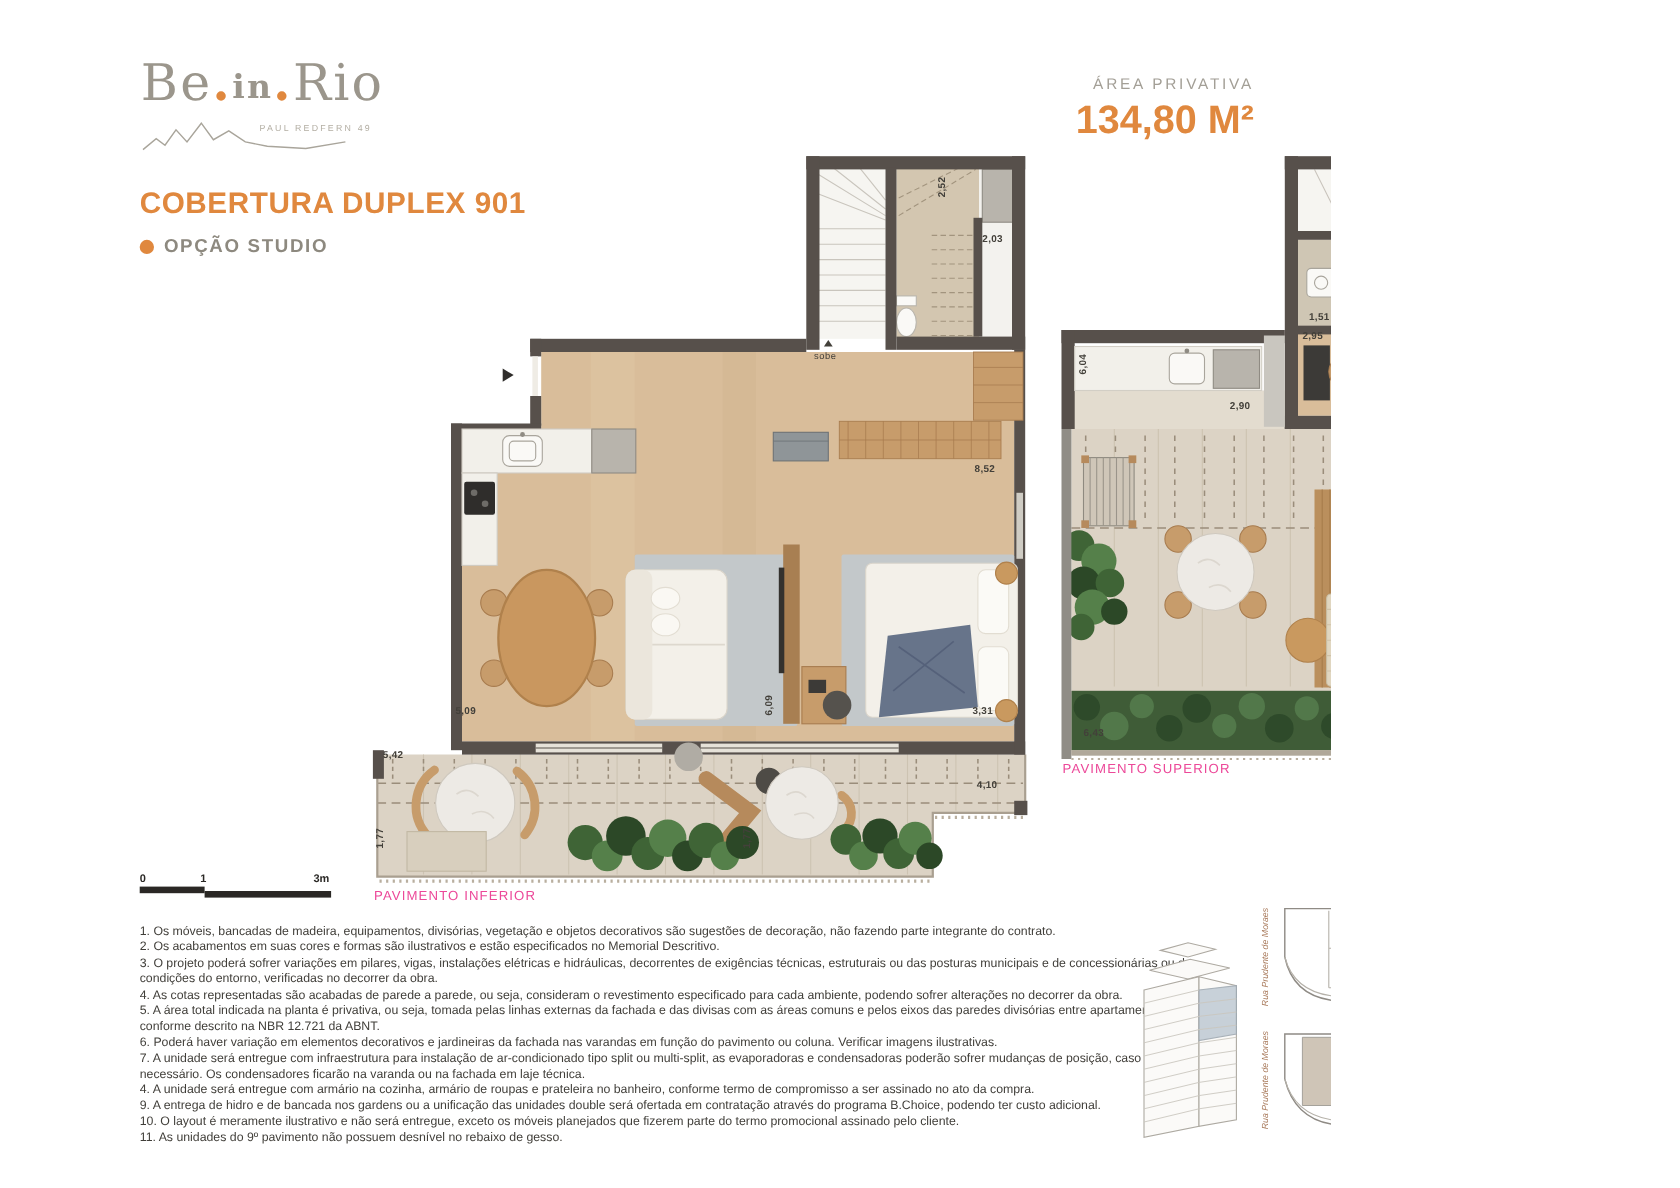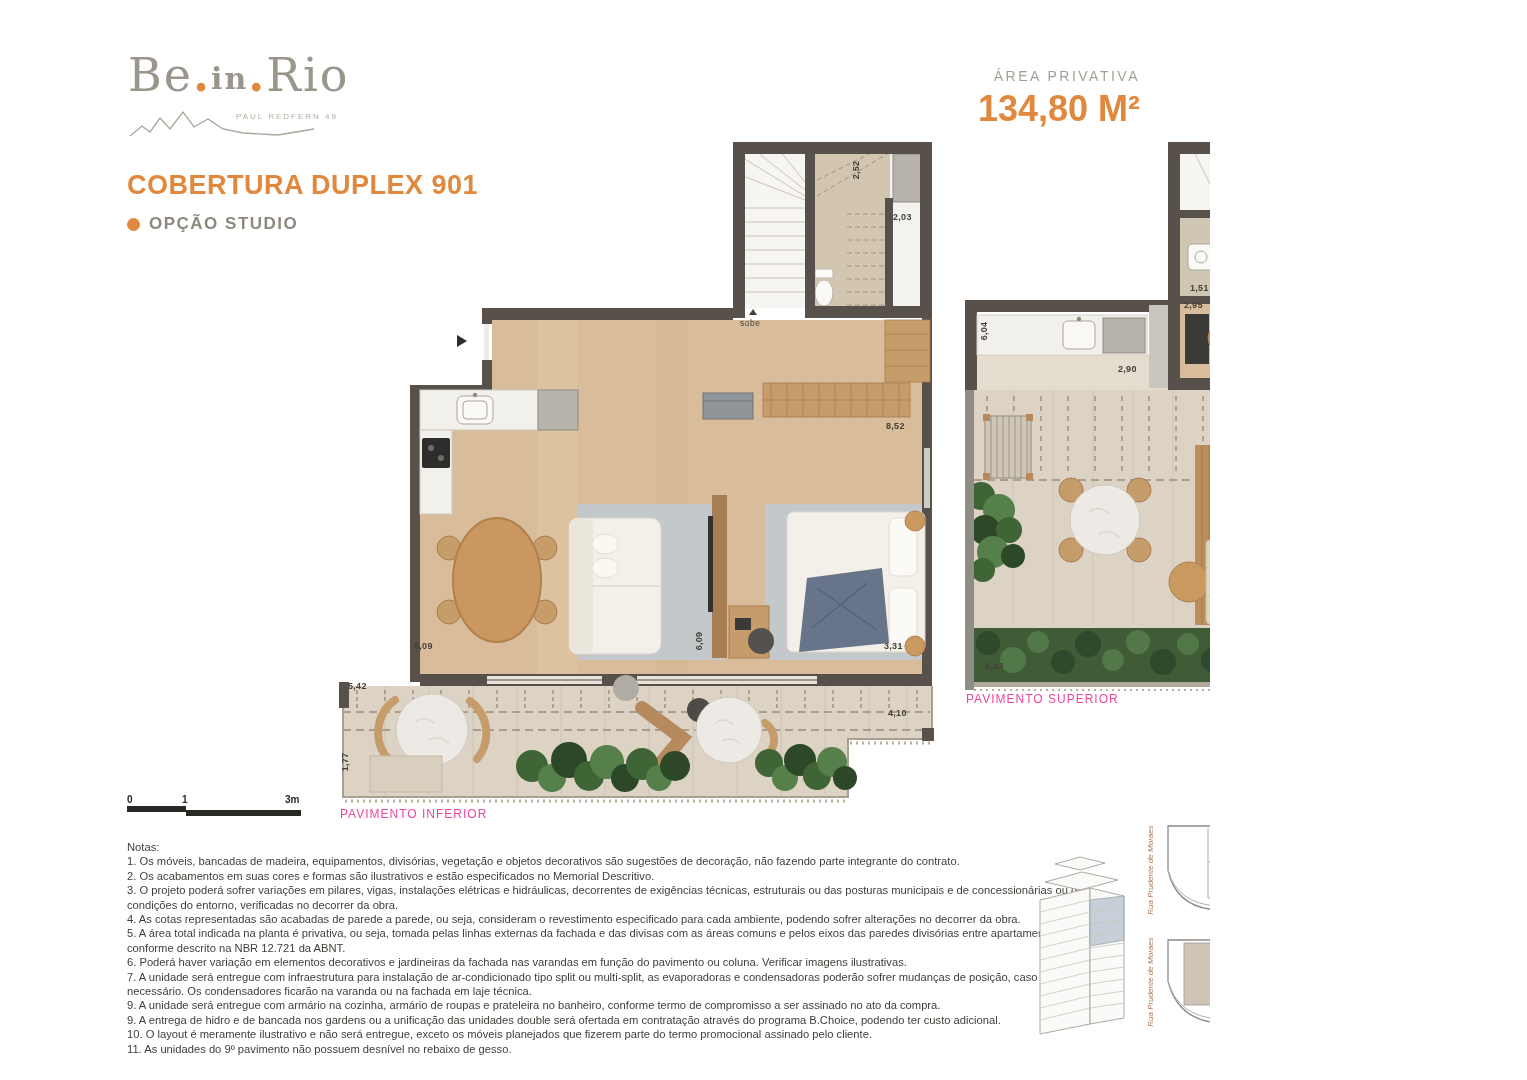--- a/index.html
+++ b/index.html
@@ -391,29 +391,28 @@
 
   <div class="scalebar">
     <span class="lbl" style="left:0;">0</span>
     <span class="lbl" style="left:55px;">1</span>
     <span class="lbl" style="left:158px;">3m</span>
     <div class="seg" style="left:0;top:12px;width:59px;"></div>
     <div class="seg" style="left:59px;top:16px;width:115px;"></div>
   </div>
 
   <div class="notes">
-    <div>Notas:</div>
     <div>1. Os móveis, bancadas de madeira, equipamentos, divisórias, vegetação e objetos decorativos são sugestões de decoração, não fazendo parte integrante do contrato.</div>
     <div>2. Os acabamentos em suas cores e formas são ilustrativos e estão especificados no Memorial Descritivo.</div>
     <div>3. O projeto poderá sofrer variações em pilares, vigas, instalações elétricas e hidráulicas, decorrentes de exigências técnicas, estruturais ou das posturas municipais e de concessionárias ou de condições do entorno, verificadas no decorrer da obra.</div>
     <div>4. As cotas representadas são acabadas de parede a parede, ou seja, consideram o revestimento especificado para cada ambiente, podendo sofrer alterações no decorrer da obra.</div>
     <div>5. A área total indicada na planta é privativa, ou seja, tomada pelas linhas externas da fachada e das divisas com as áreas comuns e pelos eixos das paredes divisórias entre apartamentos, conforme descrito na NBR 12.721 da ABNT.</div>
     <div>6. Poderá haver variação em elementos decorativos e jardineiras da fachada nas varandas em função do pavimento ou coluna. Verificar imagens ilustrativas.</div>
     <div>7. A unidade será entregue com infraestrutura para instalação de ar-condicionado tipo split ou multi-split, as evaporadoras e condensadoras poderão sofrer mudanças de posição, caso necessário. Os condensadores ficarão na varanda ou na fachada em laje técnica.</div>
-    <div>9. A unidade será entregue com armário na cozinha, armário de roupas e prateleira no banheiro, conforme termo de compromisso a ser assinado no ato da compra.</div>
+    <div>4. A unidade será entregue com armário na cozinha, armário de roupas e prateleira no banheiro, conforme termo de compromisso a ser assinado no ato da compra.</div>
     <div>9. A entrega de hidro e de bancada nos gardens ou a unificação das unidades double será ofertada em contratação através do programa B.Choice, podendo ter custo adicional.</div>
     <div>10. O layout é meramente ilustrativo e não será entregue, exceto os móveis planejados que fizerem parte do termo promocional assinado pelo cliente.</div>
     <div>11. As unidades do 9º pavimento não possuem desnível no rebaixo de gesso.</div>
   </div>
 
   <svg style="position:absolute;left:1020px;top:842px;" width="120" height="200" viewBox="0 0 120 200">
     <g stroke="#ADA9A1" stroke-width="1" fill="#FBFAF8">
       <path d="M35,22 L60,15 L85,21 L60,28 Z"></path>
       <path d="M25,40 L62,30 L98,38 L60,48 Z"></path>
       <path d="M20,58 L70,46 L70,182 L20,192 Z"></path>

